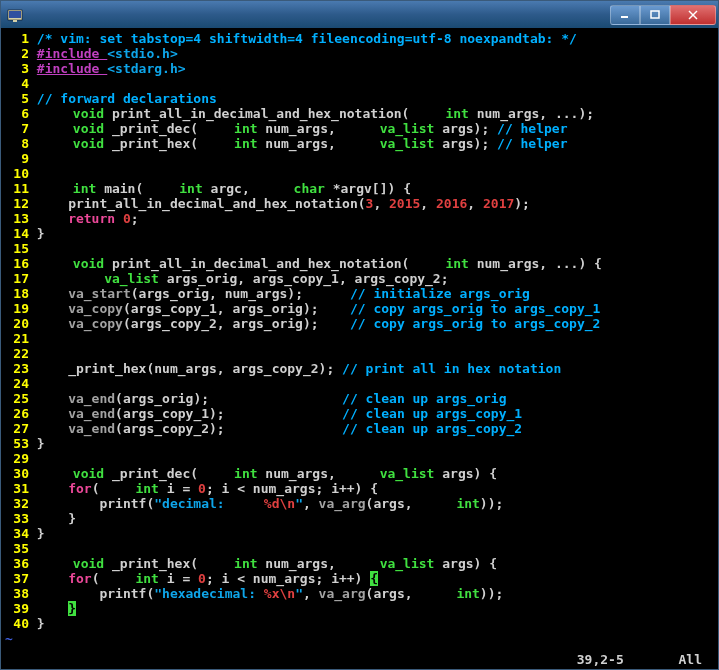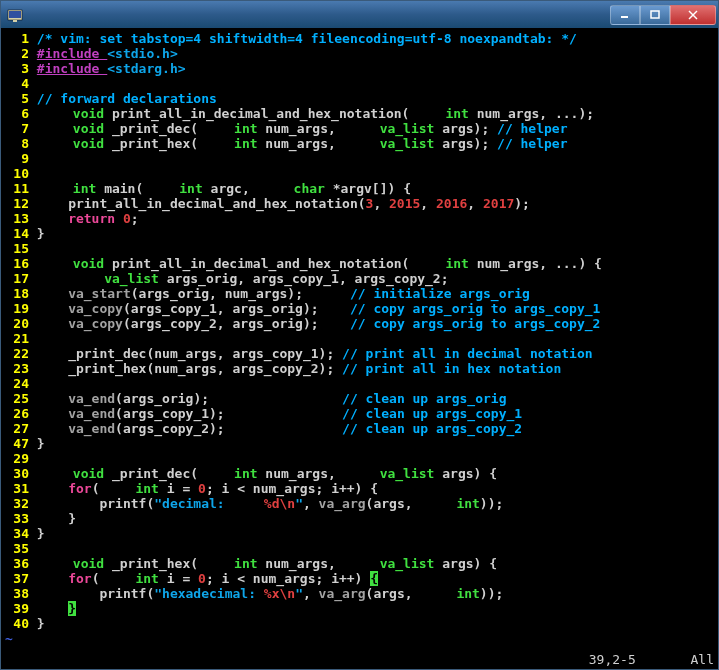--- a/index.html
+++ b/index.html
@@ -19,21 +19,21 @@
 .code { color:#d0d0d0; }
 .c-comment { color:#00b0ff; }
 .c-preproc { color:#c040c0;text-decoration:underline; }
 .c-string { color:#0ea5e9; }
 .c-type { color:#40e040;margin-left:36px; }
 .c-keyword { color:#ec4899; }
 .c-ident { color:#d0d0d0; }
 .c-func { color:#a3a3a3; }
 .c-num { color:#e04040; }
 .cursor { background:#40e040; color:#000; }
-.status { position:absolute; bottom:2px; right:4px; color:#d0d0d0; font-weight:normal; }
+.status { position:absolute; bottom:2px; right:16px; color:#d0d0d0; font-weight:bold; }
 .tilde { color:#4060e0; }
 </style>
 </head>
 <body>
 
 <div class="window">
   <div class="titlebar">
     <div class="titlebar-left">
       <span class="putty-icon">
         <svg width="16" height="16" viewBox="0 0 16 16">
@@ -79,27 +79,27 @@
         <div class="line"><span class="lineno">12</span><span> </span><span class="code"><span class="c-ident">    print_all_in_decimal_and_hex_notation(</span><span class="c-num">3</span><span class="c-ident">, </span><span class="c-num">2015</span><span class="c-ident">, </span><span class="c-num">2016</span><span class="c-ident">, </span><span class="c-num">2017</span><span class="c-ident">);</span></span></div>
         <div class="line"><span class="lineno">13</span><span> </span><span class="code"><span class="c-ident">    </span><span class="c-keyword">return</span><span class="c-ident"> </span><span class="c-num">0</span><span class="c-ident">;</span></span></div>
         <div class="line"><span class="lineno">14</span><span> </span><span class="code"><span class="c-ident">}</span></span></div>
         <div class="line"><span class="lineno">15</span><span> </span><span class="code"></span></div>
         <div class="line"><span class="lineno">16</span><span> </span><span class="code"><span class="c-type">void</span><span class="c-ident"> print_all_in_decimal_and_hex_notation(</span><span class="c-type">int</span><span class="c-ident"> num_args, ...) {</span></span></div>
         <div class="line"><span class="lineno">17</span><span> </span><span class="code"><span class="c-ident">    </span><span class="c-type">va_list</span><span class="c-ident"> args_orig, args_copy_1, args_copy_2;</span></span></div>
         <div class="line"><span class="lineno">18</span><span> </span><span class="code"><span class="c-ident">    </span><span class="c-func">va_start</span><span class="c-ident">(args_orig, num_args);      </span><span class="c-comment">// initialize args_orig</span></span></div>
         <div class="line"><span class="lineno">19</span><span> </span><span class="code"><span class="c-ident">    </span><span class="c-func">va_copy</span><span class="c-ident">(args_copy_1, args_orig);    </span><span class="c-comment">// copy args_orig to args_copy_1</span></span></div>
         <div class="line"><span class="lineno">20</span><span> </span><span class="code"><span class="c-ident">    </span><span class="c-func">va_copy</span><span class="c-ident">(args_copy_2, args_orig);    </span><span class="c-comment">// copy args_orig to args_copy_2</span></span></div>
         <div class="line"><span class="lineno">21</span><span> </span><span class="code"></span></div>
-        <div class="line"><span class="lineno">22</span><span> </span><span class="code"><span class="c-ident">    _print_dec(num_args, args_copy_1); </span><span class="c-comment">// print all in decimal notation</span></span></div>
+        <div class="line"><span class="lineno">22</span><span> </span></div>
         <div class="line"><span class="lineno">23</span><span> </span><span class="code"><span class="c-ident">    _print_hex(num_args, args_copy_2); </span><span class="c-comment">// print all in hex notation</span></span></div>
         <div class="line"><span class="lineno">24</span><span> </span><span class="code"></span></div>
         <div class="line"><span class="lineno">25</span><span> </span><span class="code"><span class="c-ident">    </span><span class="c-func">va_end</span><span class="c-ident">(args_orig);                 </span><span class="c-comment">// clean up args_orig</span></span></div>
         <div class="line"><span class="lineno">26</span><span> </span><span class="code"><span class="c-ident">    </span><span class="c-func">va_end</span><span class="c-ident">(args_copy_1);               </span><span class="c-comment">// clean up args_copy_1</span></span></div>
         <div class="line"><span class="lineno">27</span><span> </span><span class="code"><span class="c-ident">    </span><span class="c-func">va_end</span><span class="c-ident">(args_copy_2);               </span><span class="c-comment">// clean up args_copy_2</span></span></div>
-        <div class="line"><span class="lineno">47</span><span> </span><span class="code"><span class="c-ident">}</span></span></div>
+        <div class="line"><span class="lineno">53</span><span> </span><span class="code"><span class="c-ident">}</span></span></div>
         <div class="line"><span class="lineno">29</span><span> </span><span class="code"></span></div>
         <div class="line"><span class="lineno">30</span><span> </span><span class="code"><span class="c-type">void</span><span class="c-ident"> _print_dec(</span><span class="c-type">int</span><span class="c-ident"> num_args, </span><span class="c-type">va_list</span><span class="c-ident"> args) {</span></span></div>
         <div class="line"><span class="lineno">31</span><span> </span><span class="code"><span class="c-ident">    </span><span class="c-keyword">for</span><span class="c-ident">(</span><span class="c-type">int</span><span class="c-ident"> i = </span><span class="c-num">0</span><span class="c-ident">; i &lt; num_args; i++) {</span></span></div>
         <div class="line"><span class="lineno">32</span><span> </span><span class="code"><span class="c-ident">        printf(</span><span class="c-string">"decimal:     </span><span class="c-num">%d\n</span><span class="c-string">"</span><span class="c-ident">, </span><span class="c-func">va_arg</span><span class="c-ident">(args, </span><span class="c-type">int</span><span class="c-ident">));</span></span></div>
         <div class="line"><span class="lineno">33</span><span> </span><span class="code"><span class="c-ident">    }</span></span></div>
         <div class="line"><span class="lineno">34</span><span> </span><span class="code"><span class="c-ident">}</span></span></div>
         <div class="line"><span class="lineno">35</span><span> </span><span class="code"></span></div>
         <div class="line"><span class="lineno">36</span><span> </span><span class="code"><span class="c-type">void</span><span class="c-ident"> _print_hex(</span><span class="c-type">int</span><span class="c-ident"> num_args, </span><span class="c-type">va_list</span><span class="c-ident"> args) {</span></span></div>
         <div class="line"><span class="lineno">37</span><span> </span><span class="code"><span class="c-ident">    </span><span class="c-keyword">for</span><span class="c-ident">(</span><span class="c-type">int</span><span class="c-ident"> i = </span><span class="c-num">0</span><span class="c-ident">; i &lt; num_args; i++) </span><span class="cursor">{</span></span></div>
         <div class="line"><span class="lineno">38</span><span> </span><span class="code"><span class="c-ident">        printf(</span><span class="c-string">"hexadecimal: </span><span class="c-num">%x\n</span><span class="c-string">"</span><span class="c-ident">, </span><span class="c-func">va_arg</span><span class="c-ident">(args, </span><span class="c-type">int</span><span class="c-ident">));</span></span></div>

